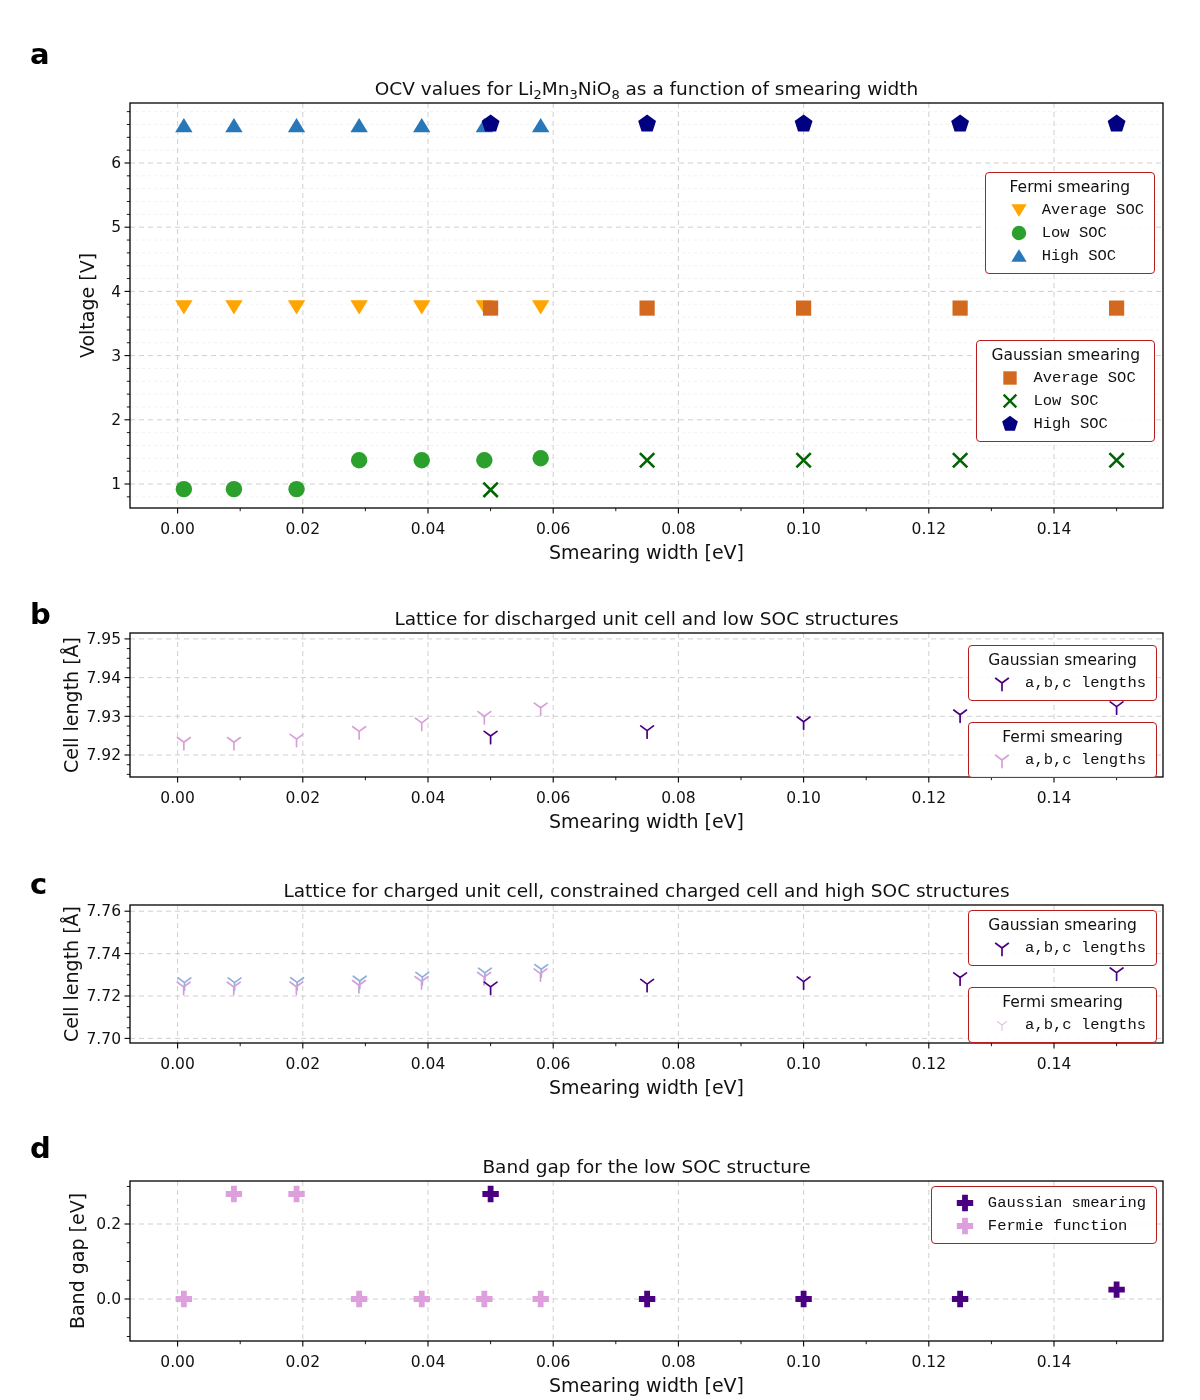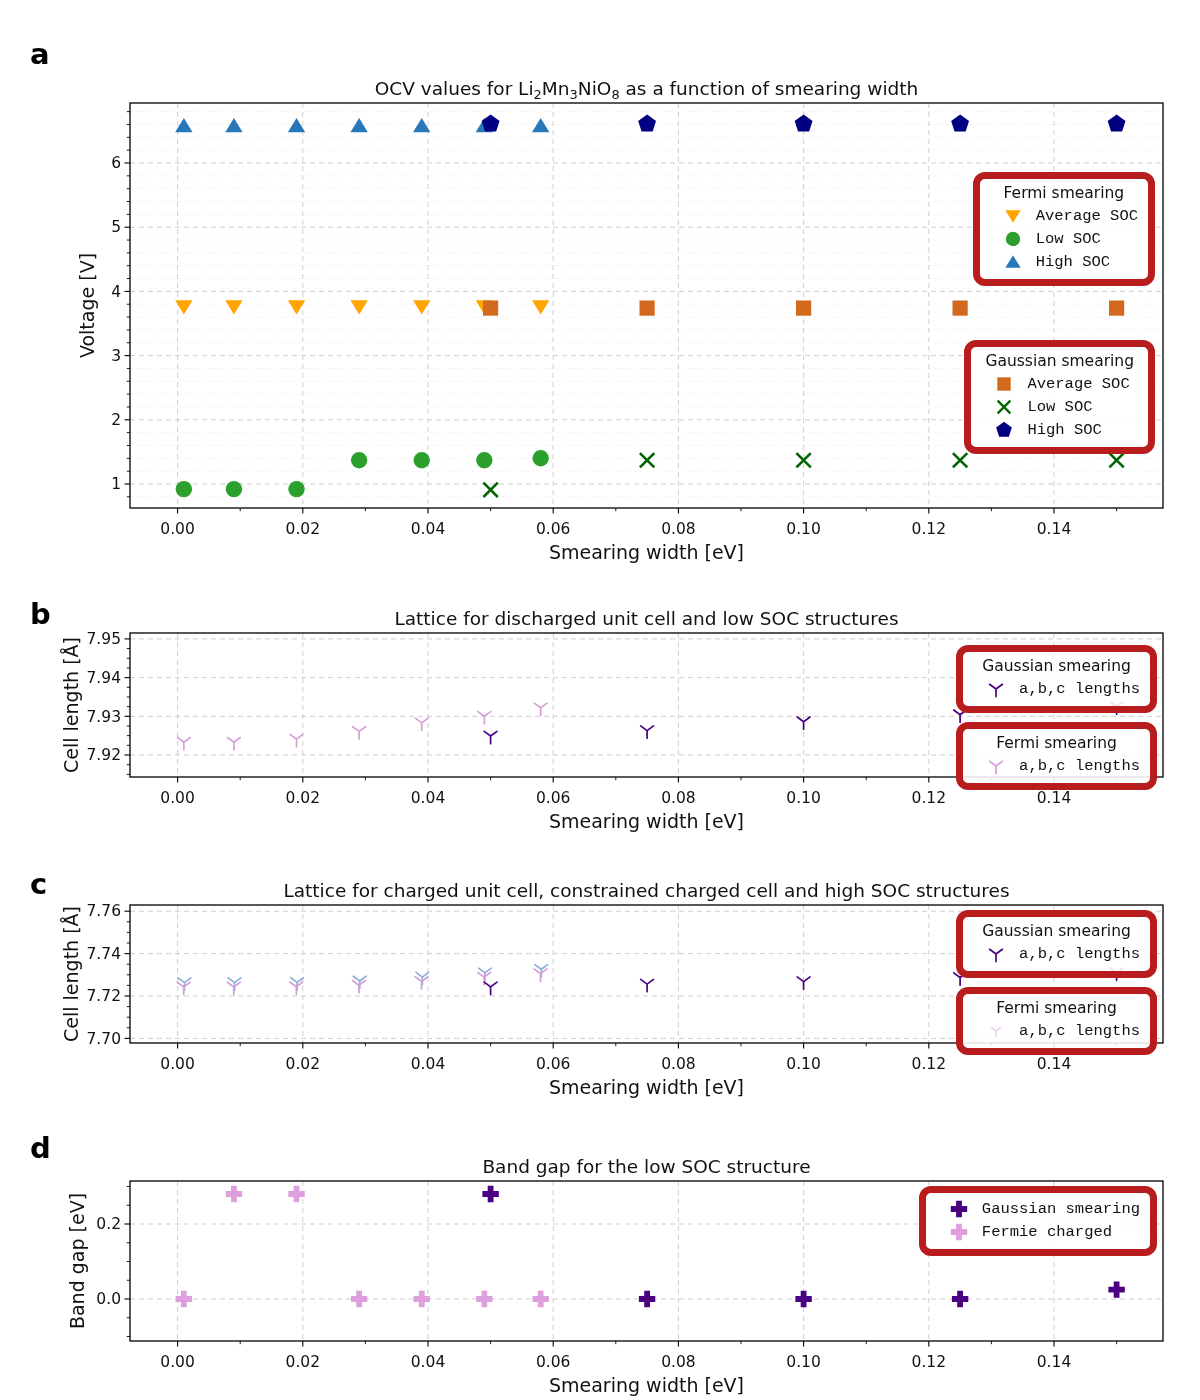--- a/index.html
+++ b/index.html
@@ -1,22 +1,22 @@
 <!DOCTYPE html>
 <html><head>
 <meta charset="utf-8">
 <style>
   html,body{margin:0;padding:0;background:#ffffff;}
   #figure{position:relative;width:1200px;height:1400px;background:#ffffff;overflow:hidden;
           font-family:"DejaVu Sans","Liberation Sans",sans-serif;}
   #chart-svg{position:absolute;left:0;top:0;}
   svg text{font-family:"DejaVu Sans","Liberation Sans",sans-serif;fill:#111111;}
   .panel-letter{position:absolute;left:30px;font-size:29px;font-weight:bold;color:#000;line-height:1;}
-  .legend{position:absolute;background:rgba(255,255,255,0.88);border:7px solid #b91c1c;
-          border-radius:12px;padding:4px 10px 6px 10px;font-size:15.5px;color:#111;white-space:nowrap;}
+  .legend{position:absolute;background:rgba(255,255,255,0.88);border:1px solid #b91c1c;
+          border-radius:4px;padding:4px 10px 6px 10px;font-size:15.5px;color:#111;white-space:nowrap;}
   .lg-title{text-align:center;padding:1px 4px 2px 4px;}
   .lg-item{display:flex;align-items:center;gap:10px;height:23px;padding-left:10px;font-family:Liberation Mono, monospace;}
   .lg-item svg{flex:0 0 auto;}
 </style>
 </head>
 <body>
 
 <div id="figure">
   <svg id="chart-svg" width="1200" height="1400">
       <g>
@@ -660,16 +660,16 @@
           </g>
         </svg>
         <span>Gaussian smearing</span>
       </div>
       <div class="lg-item">
         <svg width="26" height="20" viewBox="-13 -10 26 20">
           <g transform="translate(0,0) scale(1)">
             <path d="M-2.9,-8.2 L2.9,-8.2 L2.9,-2.9 L8.2,-2.9 L8.2,2.9 L2.9,2.9 L2.9,8.2 L-2.9,8.2 L-2.9,2.9 L-8.2,2.9 L-8.2,-2.9 L-2.9,-2.9 Z" fill="#DDA0DD"></path>
           </g>
         </svg>
-        <span>Fermie charged</span>
+        <span>Fermie function</span>
       </div>
     </div>
   </div>
 
 </body></html>

